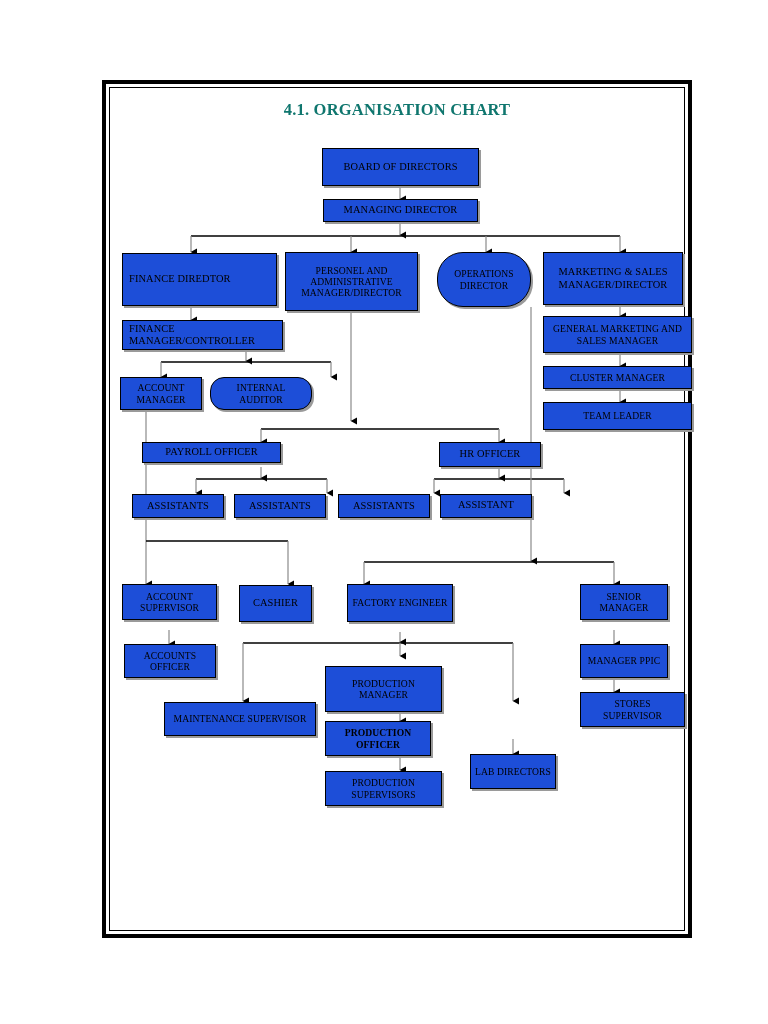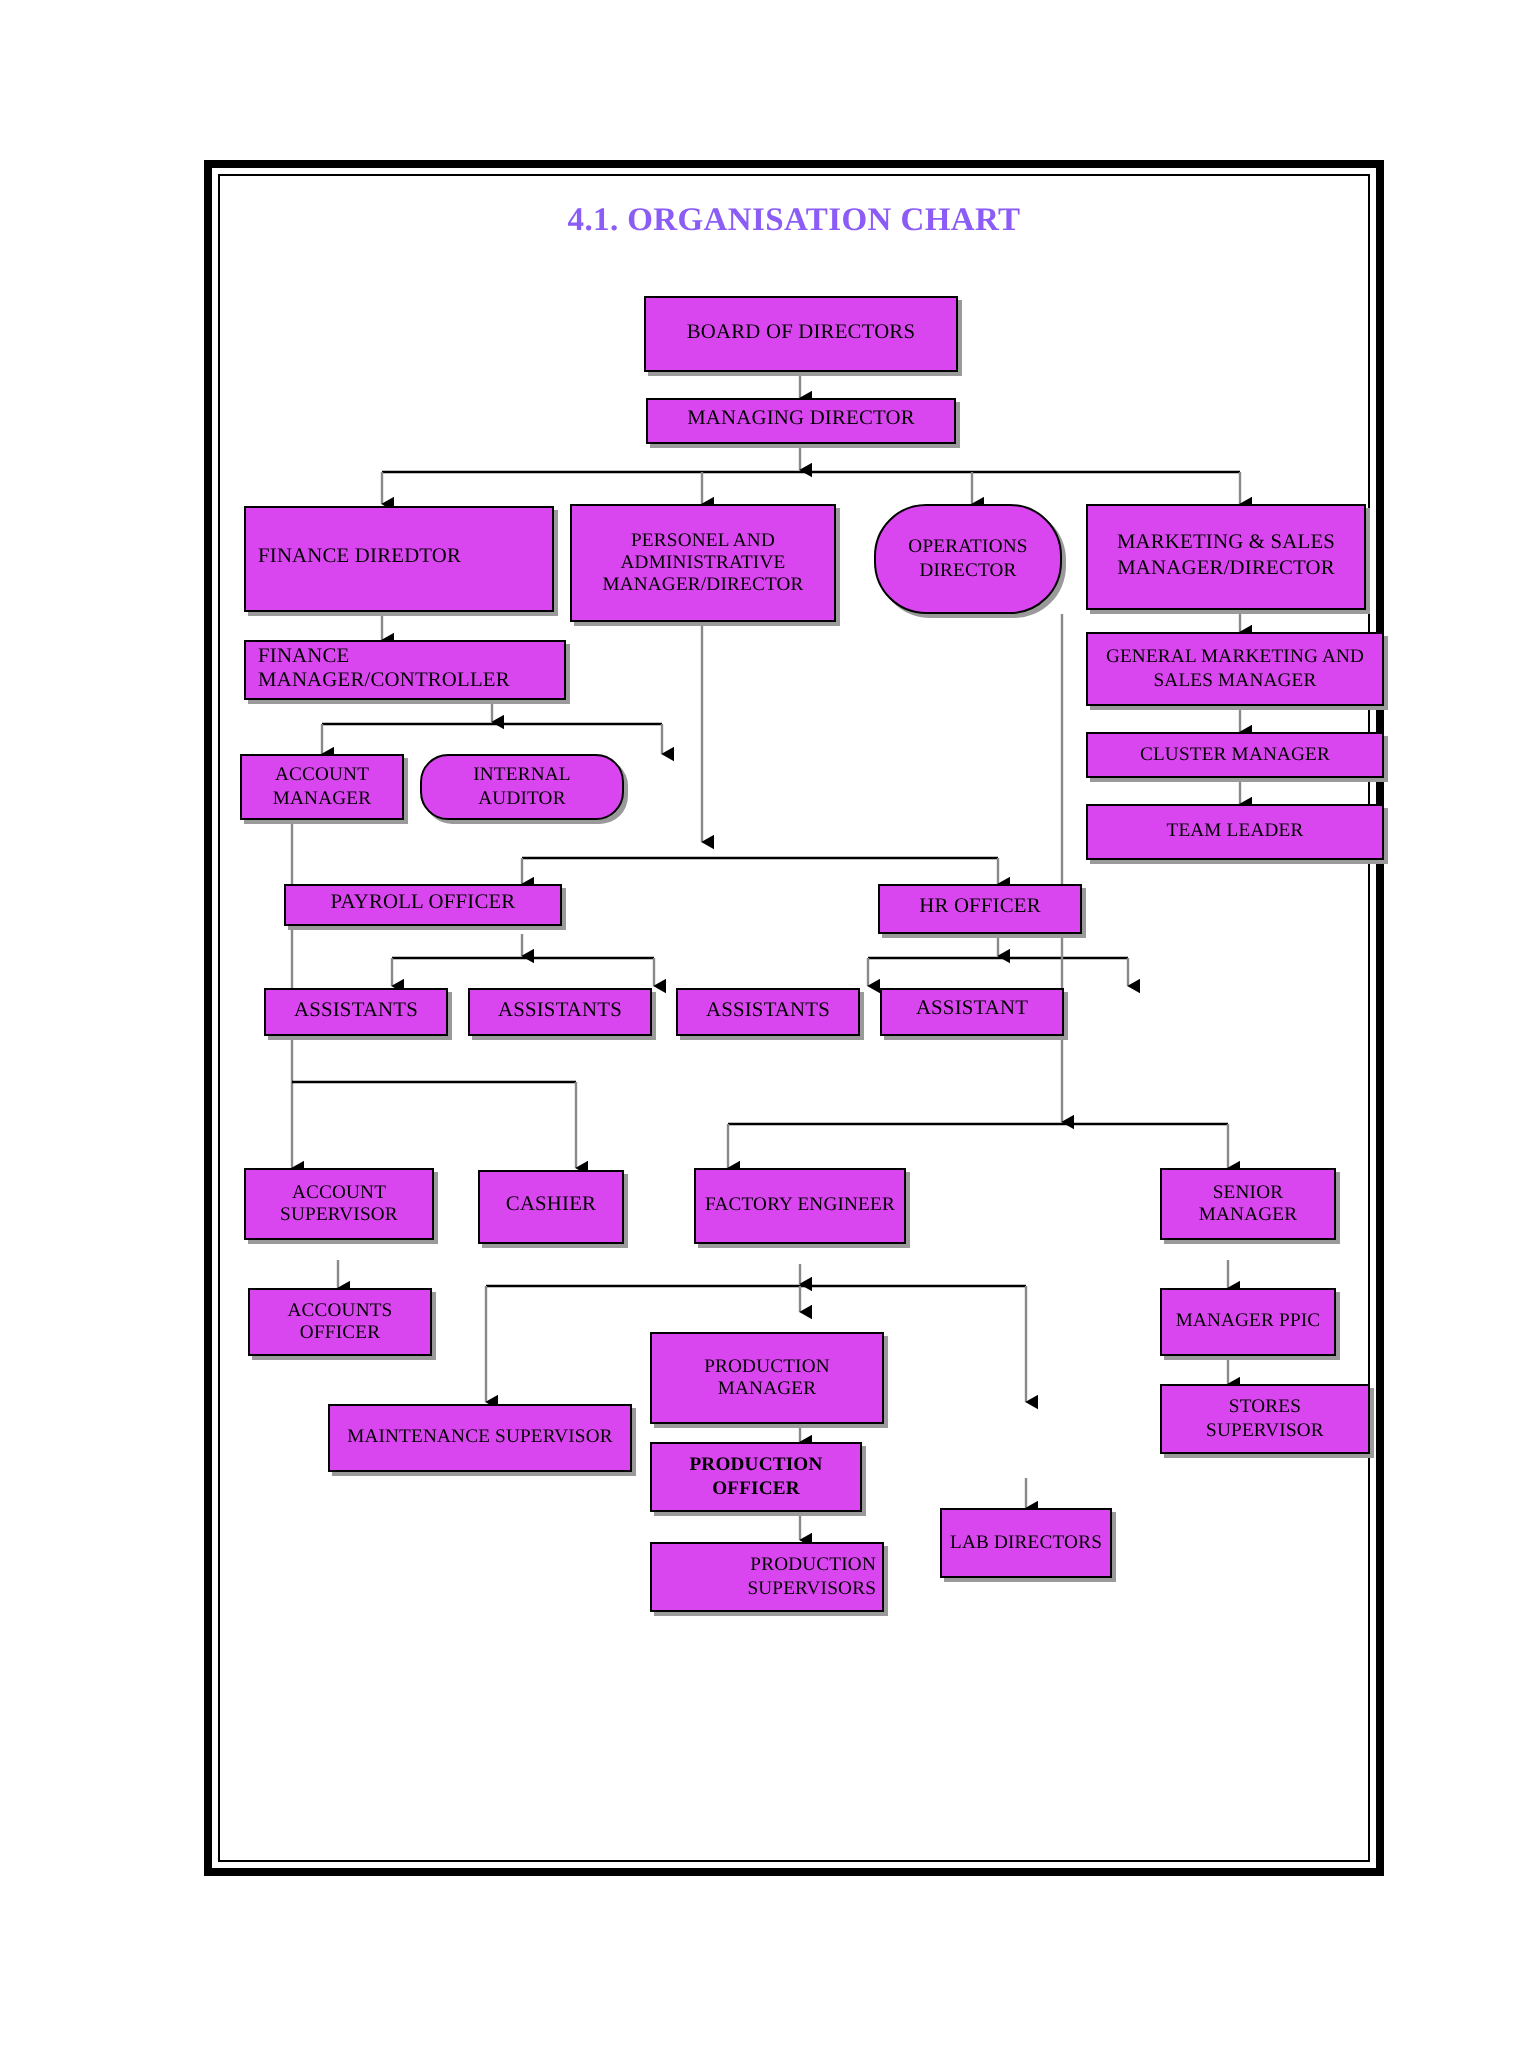--- a/index.html
+++ b/index.html
@@ -11,30 +11,30 @@
     position:absolute;left:102px;top:80px;width:590px;height:858px;
     border:4px solid #000;background:#fff;box-sizing:border-box;
   }
   #page-frame-inner{
     position:absolute;left:3px;top:3px;right:3px;bottom:3px;
     border:1px solid #000;box-sizing:border-box;pointer-events:none;
   }
 
   #chart-title{
     position:absolute;left:0;top:16px;width:100%;text-align:center;
-    font-weight:bold;font-size:16.5px;letter-spacing:.2px;color:#8b5cf6;
+    font-weight:bold;font-size:16.5px;letter-spacing:.2px;color:#0f766e;
   }
 
   
   #connectors{position:absolute;left:0;top:0;width:590px;height:858px;}
 
   
   .node{
     position:absolute;box-sizing:border-box;
-    border:1.2px solid #000;background:#d946ef;
+    border:1.2px solid #000;background:#1d4ed8;
     box-shadow:2px 2px 0 0 #9a9a9a;
     display:flex;align-items:center;justify-content:center;
     text-align:center;color:#000;font-size:9.6px;line-height:1.16;
     padding:1px 3px;letter-spacing:.1px;z-index:5;
   }
   .node.left{justify-content:flex-start;text-align:left;padding-left:6px;}
   .node.top{align-items:flex-start;padding-top:4px;}
   .node.big{font-size:10.4px;}
   .node .clip{
     position:absolute;left:0;right:0;bottom:-1px;height:5px;overflow:hidden;
@@ -250,21 +250,21 @@
 
 
   <div class="node" style="left:474px;top:608px;width:105px;height:35px;">
     <span>STORES SUPERVISOR</span>
   </div>
 
   <div class="node" style="left:219px;top:637px;width:106px;height:35px;font-weight:bold;">
     <span>PRODUCTION OFFICER</span>
   </div>
 
-  <div class="node" style="left:219px;top:687px;width:117px;height:35px;text-align:right;">
+  <div class="node" style="left:219px;top:687px;width:117px;height:35px;">
     <span>PRODUCTION SUPERVISORS</span>
   </div>
 
   <div class="node" style="left:364px;top:670px;width:86px;height:35px;">
     <span>LAB DIRECTORS</span>
   </div>
 
 </div>
 
 </body></html>

